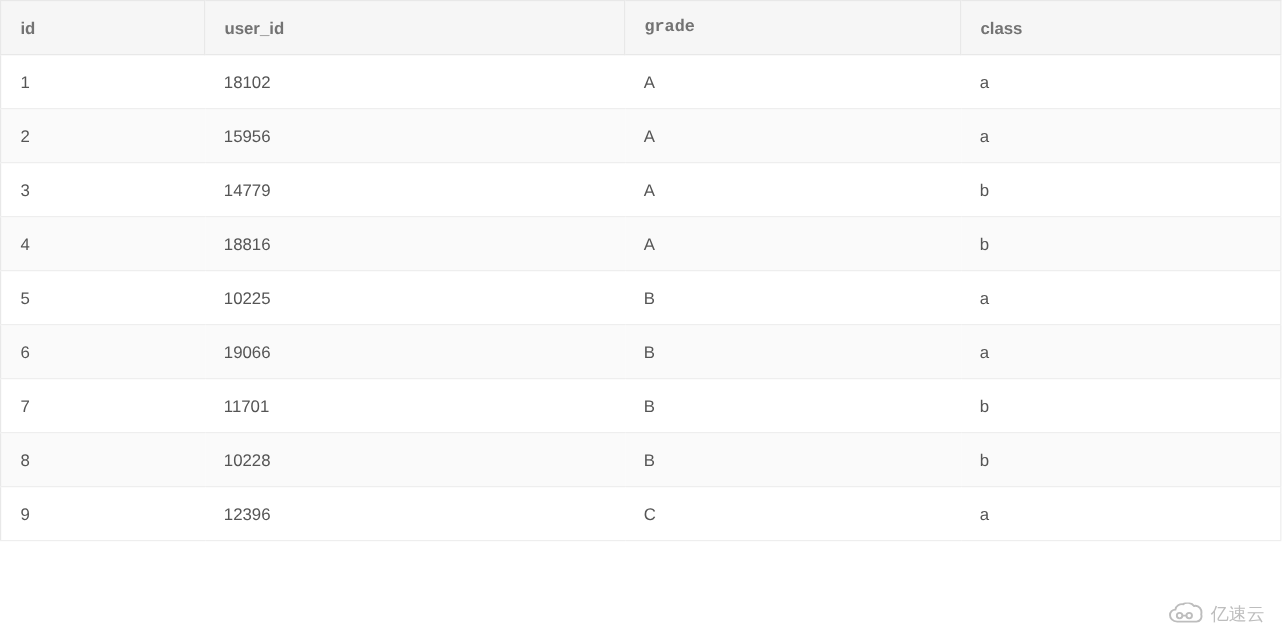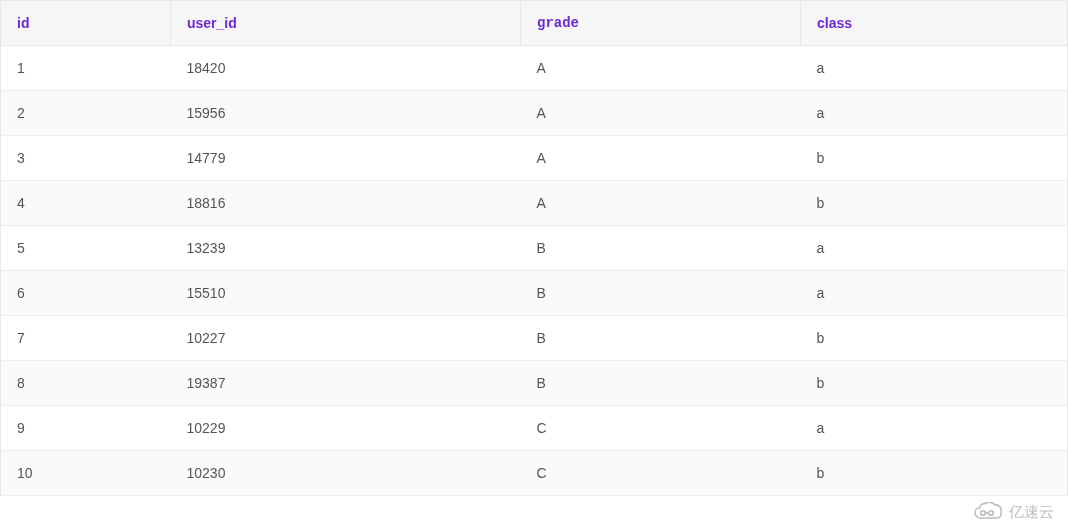--- a/index.html
+++ b/index.html
@@ -18,21 +18,21 @@
     }
     .table {
       width: 100%;
       border-collapse: collapse;
       border: 1px solid #e8e8e8;
     }
     .table th {
       text-align: left;
       font-weight: 600;
       background: #f6f6f6;
-      color: #6d28d9;
+      color: #737373;
       padding: 14px 16px;
       border: 1px solid #e8e8e8;
       border-top: none;
     }
     .table th:first-child {
       border-left: none;
     }
     .table th:last-child {
       border-right: none;
     }
@@ -86,21 +86,21 @@
     <tr>
       <th class="col-id">id</th>
       <th class="col-user">user_id</th>
       <th class="col-grade">grade</th>
       <th class="col-class">class</th>
     </tr>
   </thead>
   <tbody>
     <tr>
       <td>1</td>
-      <td>18420</td>
+      <td>18102</td>
       <td>A</td>
       <td>a</td>
     </tr>
     <tr>
       <td>2</td>
       <td>15956</td>
       <td>A</td>
       <td>a</td>
     </tr>
     <tr>
@@ -110,53 +110,47 @@
       <td>b</td>
     </tr>
     <tr>
       <td>4</td>
       <td>18816</td>
       <td>A</td>
       <td>b</td>
     </tr>
     <tr>
       <td>5</td>
-      <td>13239</td>
+      <td>10225</td>
       <td>B</td>
       <td>a</td>
     </tr>
     <tr>
       <td>6</td>
-      <td>15510</td>
+      <td>19066</td>
       <td>B</td>
       <td>a</td>
     </tr>
     <tr>
       <td>7</td>
-      <td>10227</td>
+      <td>11701</td>
       <td>B</td>
       <td>b</td>
     </tr>
     <tr>
       <td>8</td>
-      <td>19387</td>
+      <td>10228</td>
       <td>B</td>
       <td>b</td>
     </tr>
     <tr>
       <td>9</td>
-      <td>10229</td>
+      <td>12396</td>
       <td>C</td>
       <td>a</td>
-    </tr>
-    <tr>
-      <td>10</td>
-      <td>10230</td>
-      <td>C</td>
-      <td>b</td>
     </tr>
   </tbody>
 </table>
 
 <div class="watermark">
   <span class="watermark-icon">
     <svg width="30" height="20" viewBox="0 0 30 20" fill="none" stroke="#bdbdbd" stroke-width="1.6">
       <path d="M8 16 C4 16 2 13 2 10.5 C2 8 4 6 6.5 6 C7 3 10 1 13 1.5 C15 -0.5 20 0 22 3 C26 2 29 6 28 10 C29 13 27 16 24 16 Z"></path>
       <circle cx="10" cy="11" r="2.3"></circle>
       <circle cx="18" cy="11" r="2.3"></circle>

